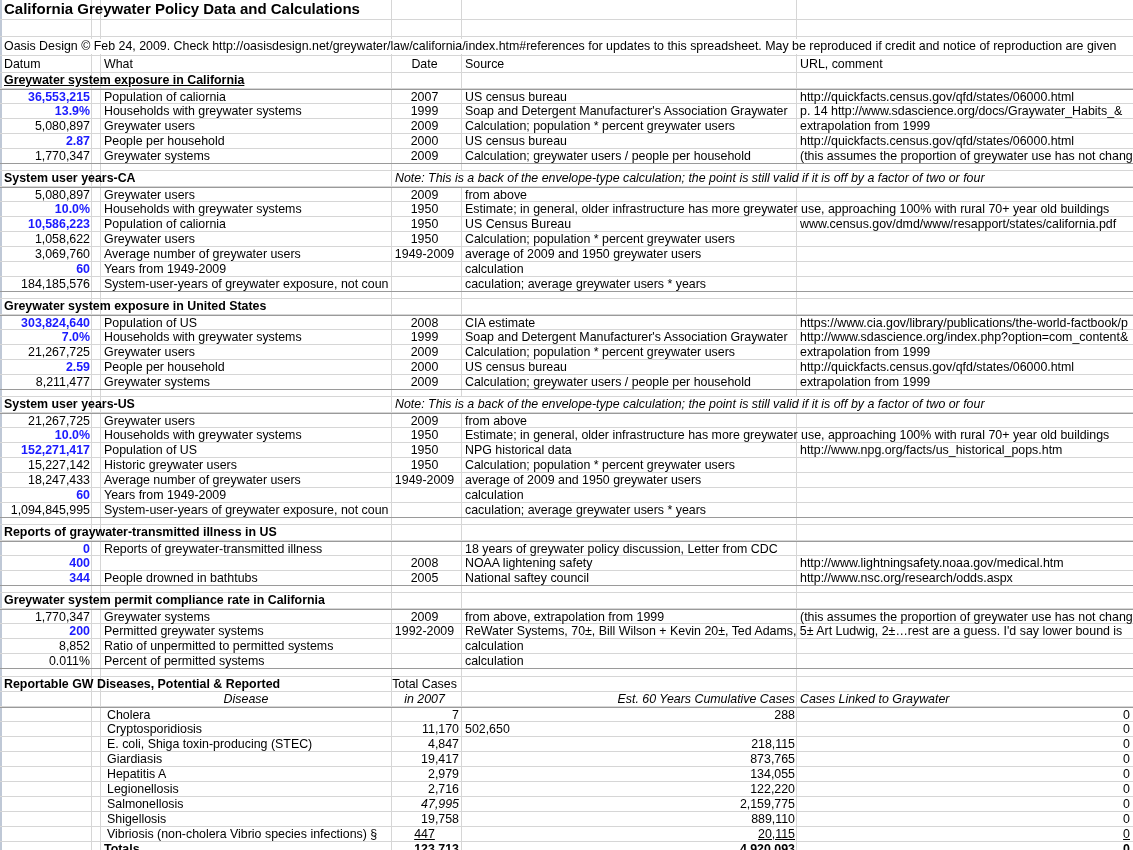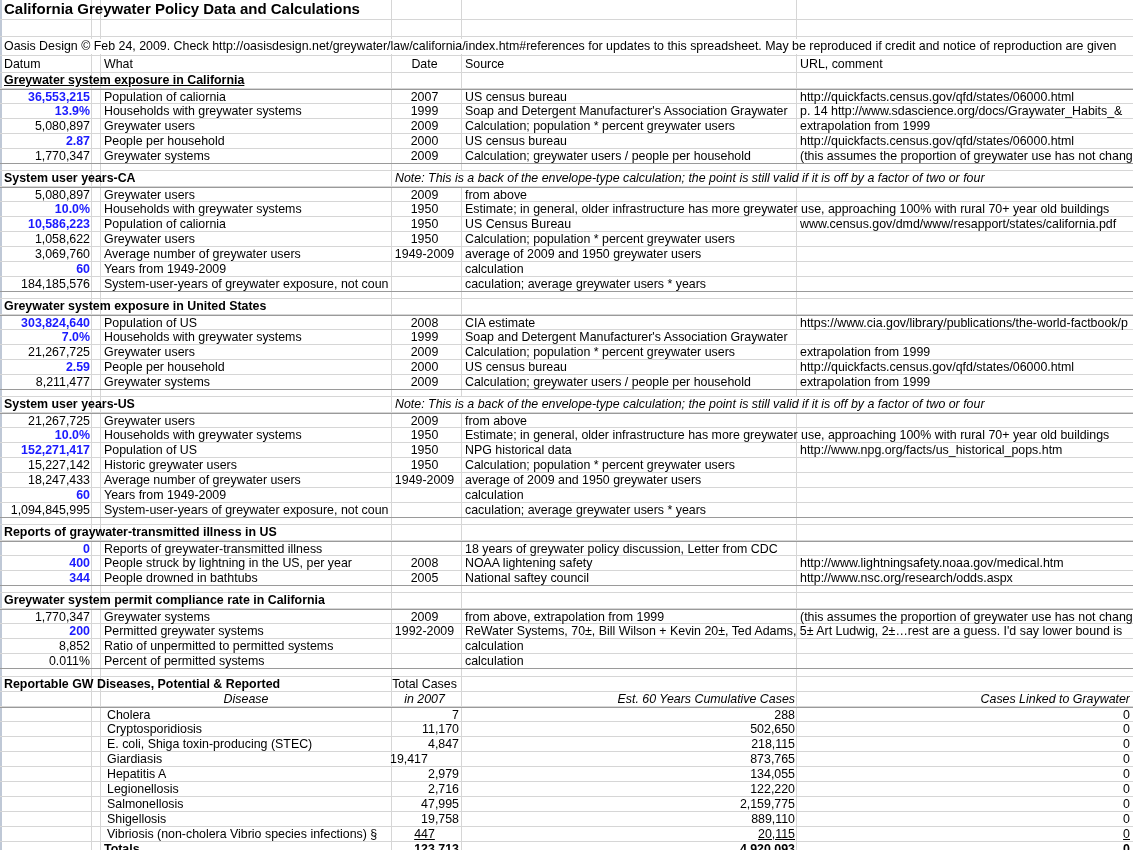--- a/index.html
+++ b/index.html
@@ -153,20 +153,21 @@
         <div class="cell c2">Population of US</div>
         <div class="cell c3">2008</div>
         <div class="cell c4">CIA estimate</div>
         <div class="cell c5">https://www.cia.gov/library/publications/the-world-factbook/p</div>
       </div>
       <div class="row" style="top: 330px; height: 15px;">
         <div class="cell c1 blue">7.0%</div>
         <div class="cell c2">Households with greywater systems</div>
         <div class="cell c3">1999</div>
         <div class="cell c4">Soap and Detergent Manufacturer's Association Graywater</div>
+        <div class="cell c5">http://www.sdascience.org/index.php?option=com_content&amp;</div>
       </div>
       <div class="row" style="top: 345px; height: 15px;">
         <div class="cell c1">21,267,725</div>
         <div class="cell c2">Greywater users</div>
         <div class="cell c3">2009</div>
         <div class="cell c4">Calculation; population * percent greywater users</div>
         <div class="cell c5">extrapolation from 1999</div>
       </div>
       <div class="row" style="top: 360px; height: 15px;">
         <div class="cell c1 blue">2.59</div>
@@ -242,21 +243,20 @@
       </div>
       <div class="row sec-top" style="top: 541px; height: 15px;">
         <div class="cell c1 blue">0</div>
         <div class="cell c2">Reports of greywater-transmitted illness</div>
         <div class="cell c3"></div>
         <div class="cell c4 overflow" style="width: 668px;">18 years of greywater policy discussion, Letter from CDC</div>
         <div class="cell c5"></div>
       </div>
       <div class="row" style="top: 556px; height: 15px;">
         <div class="cell c1 blue">400</div>
-        <div class="cell c2">People struck by lightning in the US, per year</div>
         <div class="cell c3">2008</div>
         <div class="cell c4">NOAA lightening safety</div>
         <div class="cell c5">http://www.lightningsafety.noaa.gov/medical.htm</div>
       </div>
       <div class="row sec-bot" style="top: 571px; height: 15px;">
         <div class="cell c1 blue">344</div>
         <div class="cell c2">People drowned in bathtubs</div>
         <div class="cell c3">2005</div>
         <div class="cell c4">National saftey council</div>
         <div class="cell c5">http://www.nsc.org/research/odds.aspx</div>
@@ -295,61 +295,61 @@
       </div>
       <div class="row" style="top: 669px; height: 8px;"></div>
       <div class="row" style="top: 677px; height: 15px;">
         <div class="cell bold overflow" style="left: 4px; width: 380px;">Reportable GW Diseases, Potential &amp; Reported</div>
         <div class="cell c3">Total Cases</div>
       </div>
       <div class="row" style="top: 692px; height: 15px; font-style: italic;">
         <div class="cell " style="left: 104px; width: 284px; text-align: center;">Disease</div>
         <div class="cell c3">in 2007</div>
         <div class="cell " style="left: 465px; width: 330px; text-align: right;">Est. 60 Years Cumulative Cases</div>
-        <div class="cell " style="left: 800px; width: 330px; text-align: right;">Cases Linked to Graywater</div>
+        <div class="cell " style="left: 800px; width: 330px; ">Cases Linked to Graywater</div>
       </div>
       <div class="row sec-top" style="top: 707px; height: 15px;">
         <div class="cell c2" style="left: 107px;">Cholera</div>
         <div class="cell " style="left: 390px; width: 69px; text-align: right;">7</div>
         <div class="cell " style="left: 465px; width: 330px; text-align: right;">288</div>
         <div class="cell " style="left: 800px; width: 330px; text-align: right;">0</div>
       </div>
       <div class="row" style="top: 722px; height: 15px;">
         <div class="cell c2" style="left: 107px;">Cryptosporidiosis</div>
         <div class="cell " style="left: 390px; width: 69px; text-align: right;">11,170</div>
-        <div class="cell " style="left: 465px; width: 330px; text-align: right;">502,650</div>
+        <div class="cell " style="left: 465px; width: 330px; text-align: left;">502,650</div>
         <div class="cell " style="left: 800px; width: 330px; text-align: right;">0</div>
       </div>
       <div class="row" style="top: 737px; height: 15px;">
         <div class="cell c2" style="left: 107px;">E. coli, Shiga toxin-producing (STEC)</div>
         <div class="cell " style="left: 390px; width: 69px; text-align: right;">4,847</div>
         <div class="cell " style="left: 465px; width: 330px; text-align: right;">218,115</div>
         <div class="cell " style="left: 800px; width: 330px; text-align: right;">0</div>
       </div>
       <div class="row" style="top: 752px; height: 15px;">
         <div class="cell c2" style="left: 107px;">Giardiasis</div>
-        <div class="cell " style="left: 390px; width: 69px; ">19,417</div>
+        <div class="cell " style="left: 390px; width: 69px; text-align: right;">19,417</div>
         <div class="cell " style="left: 465px; width: 330px; text-align: right;">873,765</div>
         <div class="cell " style="left: 800px; width: 330px; text-align: right;">0</div>
       </div>
       <div class="row" style="top: 767px; height: 15px;">
         <div class="cell c2" style="left: 107px;">Hepatitis A</div>
         <div class="cell " style="left: 390px; width: 69px; text-align: right;">2,979</div>
         <div class="cell " style="left: 465px; width: 330px; text-align: right;">134,055</div>
         <div class="cell " style="left: 800px; width: 330px; text-align: right;">0</div>
       </div>
       <div class="row" style="top: 782px; height: 15px;">
         <div class="cell c2" style="left: 107px;">Legionellosis</div>
         <div class="cell " style="left: 390px; width: 69px; text-align: right;">2,716</div>
         <div class="cell " style="left: 465px; width: 330px; text-align: right;">122,220</div>
         <div class="cell " style="left: 800px; width: 330px; text-align: right;">0</div>
       </div>
       <div class="row" style="top: 797px; height: 15px;">
         <div class="cell c2" style="left: 107px;">Salmonellosis</div>
-        <div class="cell " style="left: 390px; width: 69px; text-align: right;">47,995</div>
+        <div class="cell " style="left: 390px; width: 69px; text-align: right; font-style: italic;">47,995</div>
         <div class="cell " style="left: 465px; width: 330px; text-align: right;">2,159,775</div>
         <div class="cell " style="left: 800px; width: 330px; text-align: right;">0</div>
       </div>
       <div class="row" style="top: 812px; height: 15px;">
         <div class="cell c2" style="left: 107px;">Shigellosis</div>
         <div class="cell " style="left: 390px; width: 69px; text-align: right;">19,758</div>
         <div class="cell " style="left: 465px; width: 330px; text-align: right;">889,110</div>
         <div class="cell " style="left: 800px; width: 330px; text-align: right;">0</div>
       </div>
       <div class="row" style="top: 827px; height: 15px;">

